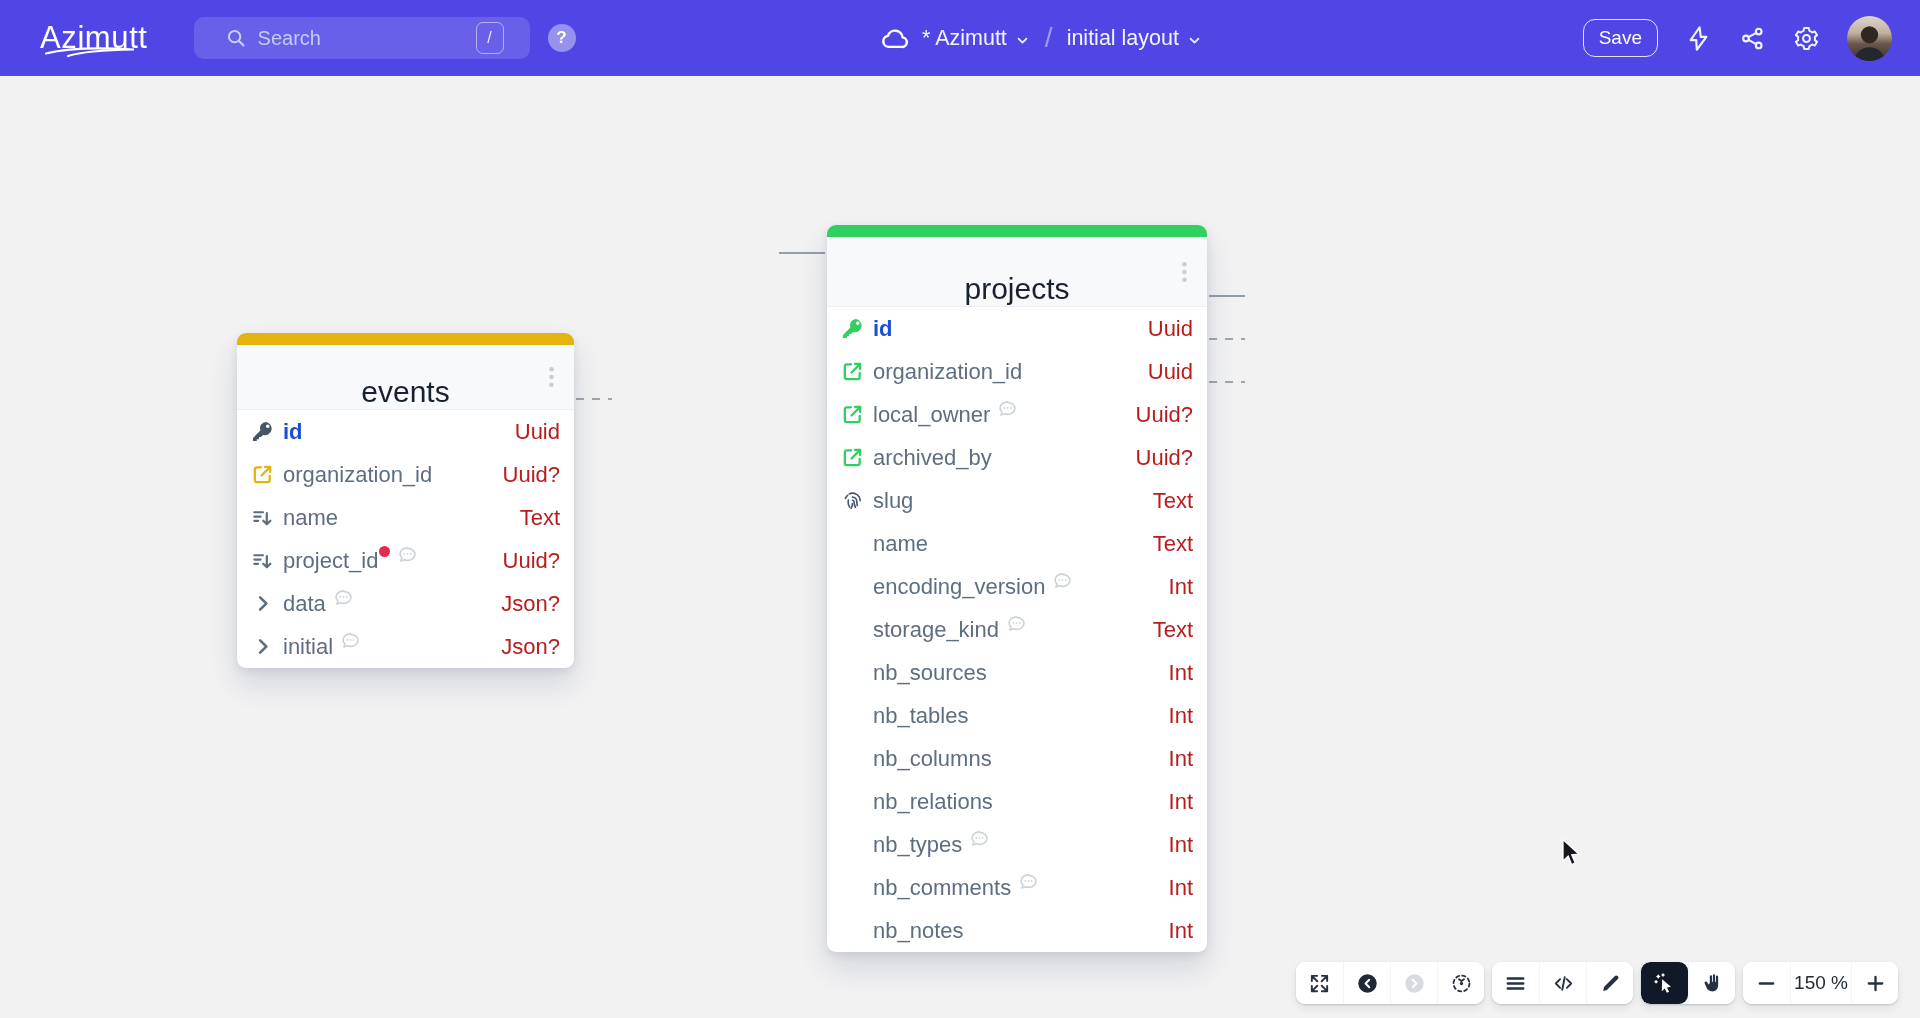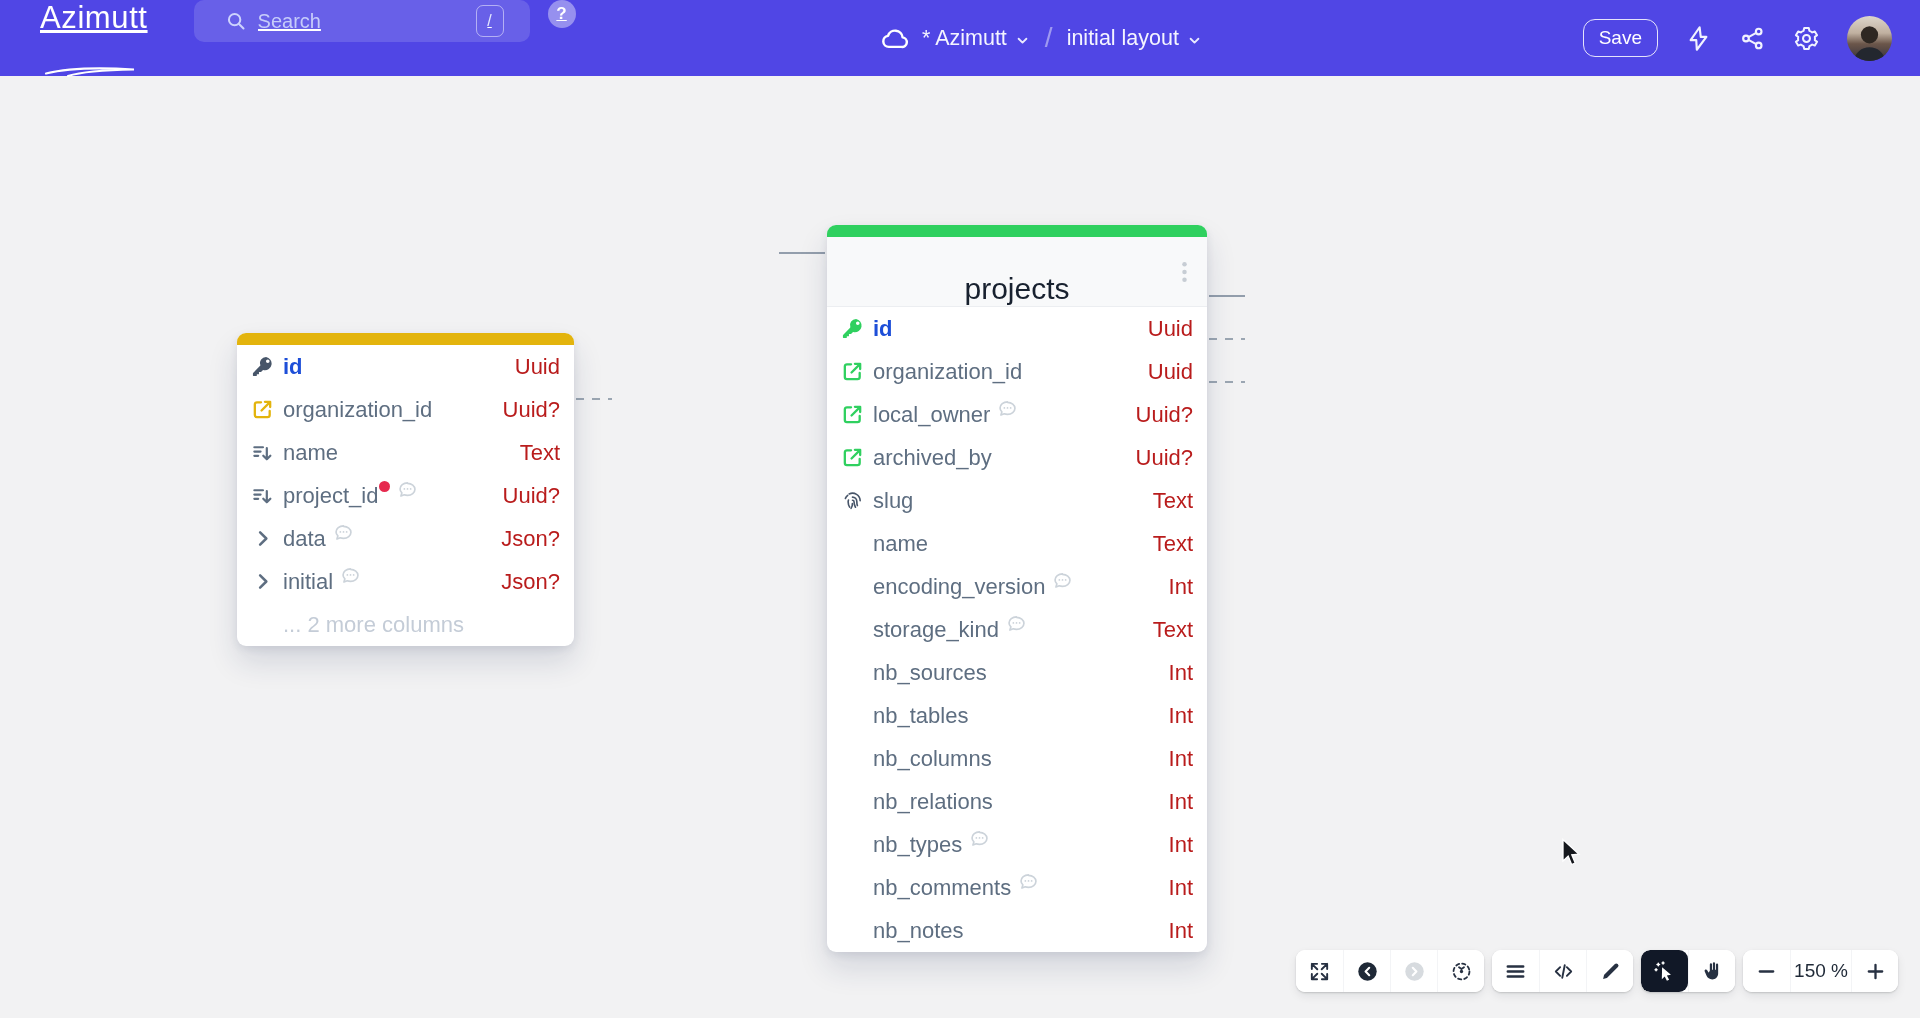--- a/index.html
+++ b/index.html
@@ -1,17 +1,17 @@
 <!DOCTYPE html>
 <html><head>
 <meta charset="utf-8">
 <style>
   html,body{margin:0;padding:0;width:1920px;height:1018px;overflow:hidden;
     font-family:"Liberation Sans","DejaVu Sans",sans-serif;-webkit-font-smoothing:antialiased;}
-  .topbar{position:relative;height:76px;display:flex;color:#fff;z-index:5;text-decoration:underline;}
+  .topbar{position:relative;height:76px;display:flex;align-items:center;color:#fff;z-index:5;}
   .logo{margin-left:40px;font-size:31px;letter-spacing:.6px;font-weight:500;position:relative;white-space:nowrap;}
   .logo .swoosh{position:absolute;left:4px;bottom:-10px;}
   .search{margin-left:46px;width:284px;height:42px;background:rgba(255,255,255,.14);border-radius:10px;
     display:flex;align-items:center;padding:0 26px;}
   .s-icon{width:22px;height:22px;color:#cdd3fd;margin:0 9px 0 5px;flex:none;}
   .search input{flex:1;min-width:0;background:transparent;border:none;outline:none;color:#fff;font-size:20px;}
   .search input::placeholder{color:#c6ccfa;}
   .kbd{flex:none;width:26px;height:30px;border:1px solid rgba(255,255,255,.5);border-radius:7px;color:#e3e7ff;
     font-size:16px;display:flex;align-items:center;justify-content:center;}
   .help{width:28px;height:28px;border-radius:50%;background:rgba(255,255,255,.4);color:#fff;font-weight:700;
@@ -47,21 +47,21 @@
   .c-comment{width:21px;height:21px;color:#ccd3da;margin:-12px 0 0 7px;flex:none;}
   .c-comment svg{width:100%;height:100%;}
   .c-spacer{flex:1;min-width:8px;}
   .c-type{color:#b91c1c;white-space:nowrap;}
   .t-more{height:43px;display:flex;align-items:center;padding:0 14px 0 46px;color:#c4ccd7;font-size:22px;cursor:pointer;}
 
   .stub{position:absolute;height:2px;}
   .stub.solid{background:#939eac;}
   .stub.dashed{background:repeating-linear-gradient(90deg,#9ba6b2 0 8px,transparent 8px 16px);}
 
-  .toolbar{position:absolute;right:22px;bottom:26px;display:flex;gap:8px;align-items:center;}
+  .toolbar{position:absolute;right:22px;bottom:14px;display:flex;gap:8px;align-items:center;}
   .tb-group{display:flex;background:#fff;border-radius:9px;overflow:hidden;
     box-shadow:0 1px 2px rgba(0,0,0,.16),0 4px 10px rgba(15,23,42,.08);}
   .tb-btn{width:47px;height:42px;display:flex;align-items:center;justify-content:center;background:#fff;border:none;
     cursor:pointer;color:#273142;padding:0;}
   .tb-btn + .tb-btn, .tb-btn + .zoom-label, .zoom-label + .tb-btn{border-left:1px solid #f3f4f6;}
   .tb-btn svg{width:23px;height:23px;}
   .tb-btn.active{background:#111827;border-radius:9px;color:#fff;}
   .zoom-label{min-width:60px;height:42px;display:flex;align-items:center;justify-content:center;
     font-size:19px;color:#1f2937;background:#fff;}
 
@@ -136,20 +136,28 @@
   <div id="stubs">
       <div class="stub dashed" style="left: 576px; top: 321.5px; width: 36px;"></div>
       <div class="stub solid" style="left: 779px; top: 175.5px; width: 46px;"></div>
       <div class="stub solid" style="left: 1209px; top: 218.5px; width: 36px;"></div>
       <div class="stub dashed" style="left: 1209px; top: 261.5px; width: 36px;"></div>
       <div class="stub dashed" style="left: 1209px; top: 304.5px; width: 36px;"></div>
     </div>
   <div id="tables">
       <div class="table-card" style="left: 237px; top: 257px; width: 337px;">
         <div class="accent-bar" style="background: rgb(227, 180, 13);"></div>
+        <div class="t-header" style="height: 64px;">
+          <span class="t-title">events</span>
+          <span class="t-menu"><svg viewBox="0 0 24 24" fill="currentColor">
+              <circle cx="12" cy="5.2" r="2"></circle>
+              <circle cx="12" cy="12" r="2"></circle>
+              <circle cx="12" cy="18.8" r="2"></circle>
+            </svg></span>
+        </div>
         <div class="t-rows">
           <div class="t-row pk">
             <span class="c-icon" style="color: rgb(71, 85, 105);">
               <svg viewBox="0 0 24 24" fill="currentColor">
                 <path fill-rule="evenodd" d="M15.7 2a6.3 6.3 0 0 0-6 8.3c.1.4 0 .8-.2 1L2.4 18.4a1.2 1.2 0 0 0-.4.9v2.2c0 .3.2.5.5.5h3.1c.3 0 .5-.2.5-.5v-1.3h1.7c.3 0 .5-.2.5-.5v-1.9h1.9c.2 0 .4 0 .5-.2l1.6-1.6c.3-.3.7-.4 1-.2A6.3 6.3 0 1 0 15.7 2Zm1.8 6.4a1.9 1.9 0 1 1 0-3.8 1.9 1.9 0 0 1 0 3.8Z"></path>
               </svg>
             </span>
             <span class="c-name">id</span>
             <span class="c-spacer"></span>
             <span class="c-type">Uuid</span>
@@ -226,21 +234,20 @@
                 <path d="M12 4.5c-4.7 0-8.5 3-8.5 6.8 0 1.7.8 3.3 2.1 4.5L4.5 19.5l3.8-1.4c1.1.4 2.4.6 3.7.6 4.7 0 8.5-3 8.5-6.9s-3.8-6.8-8.5-6.8Z"></path>
                 <g fill="currentColor" stroke="none">
                   <circle cx="8.4" cy="11.3" r="1"></circle>
                   <circle cx="12" cy="11.3" r="1"></circle>
                   <circle cx="15.6" cy="11.3" r="1"></circle>
                 </g>
               </svg></span>
             <span class="c-spacer"></span>
             <span class="c-type">Json?</span>
           </div>
-          <div class="t-more">... 2 more columns</div>
         </div>
       </div>
       <div class="table-card" style="left: 827px; top: 149px; width: 380px;">
         <div class="accent-bar" style="background: rgb(47, 208, 95);"></div>
         <div class="t-header" style="height: 69px;">
           <span class="t-title">projects</span>
           <span class="t-menu"><svg viewBox="0 0 24 24" fill="currentColor">
               <circle cx="12" cy="5.2" r="2"></circle>
               <circle cx="12" cy="12" r="2"></circle>
               <circle cx="12" cy="18.8" r="2"></circle>

